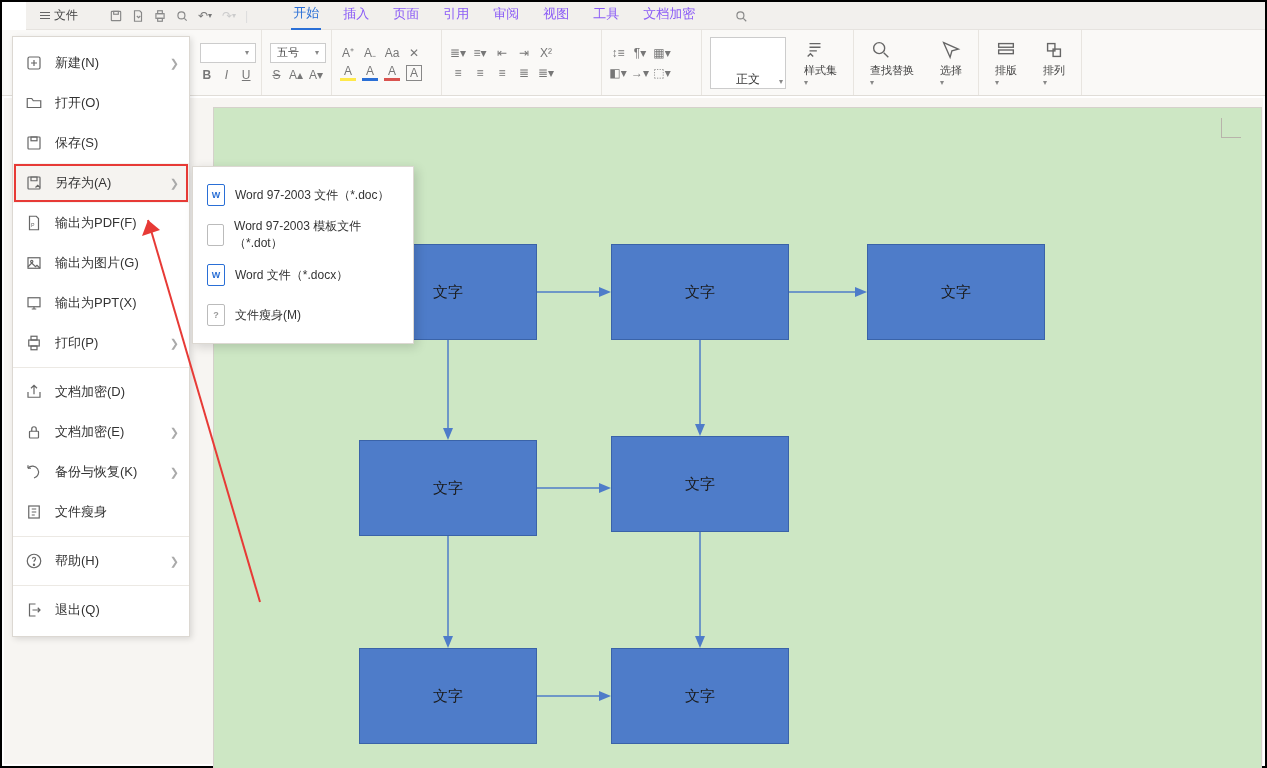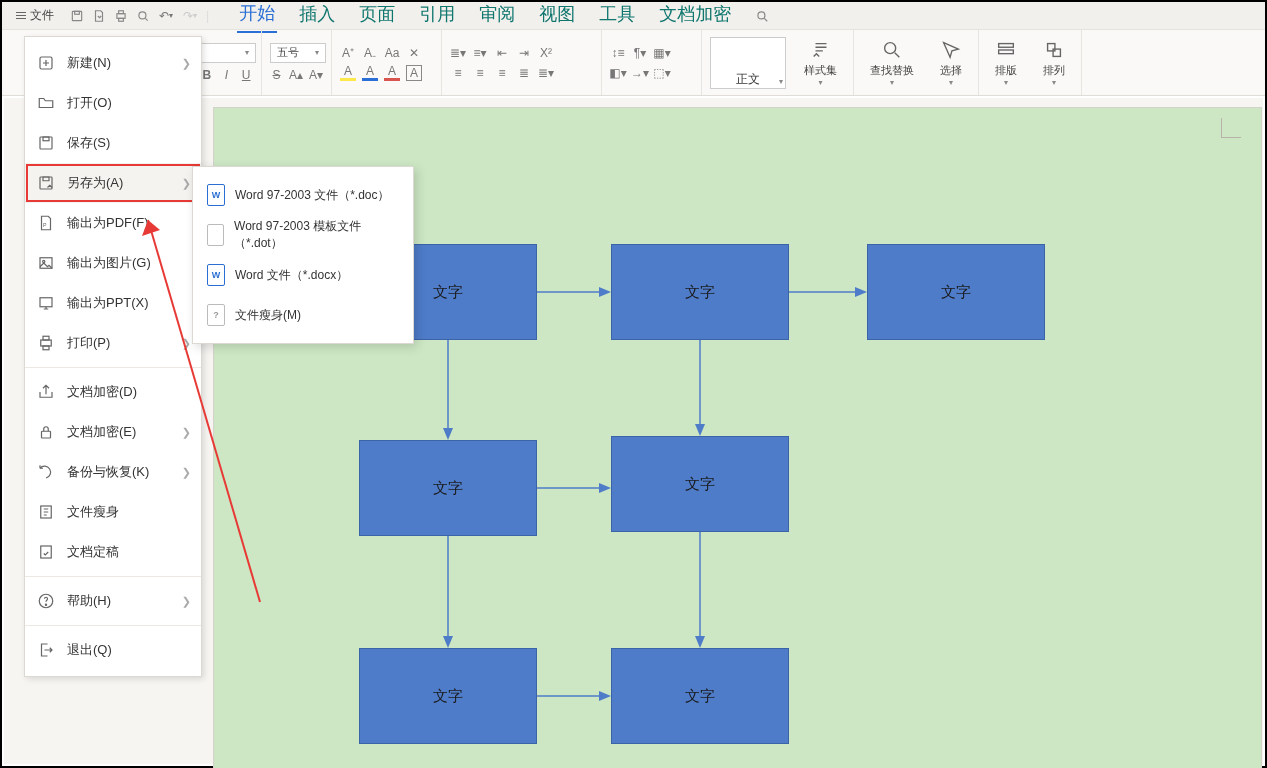--- a/index.html
+++ b/index.html
@@ -1,59 +1,59 @@
 <!DOCTYPE html>
 <html><head>
 <meta charset="utf-8">
 <style>
   * { box-sizing: border-box; margin: 0; padding: 0; font-family: "Microsoft YaHei", "PingFang SC", sans-serif; }
   body { width: 1267px; height: 768px; background: #fff; position: relative; overflow: hidden; }
   .app-frame { width: 1267px; height: 768px; border: 2px solid #000; position: relative; background: #fff; }
 
   
-  .menubar { height: 28px; background: #f2f0ed; display: flex; align-items: center; font-size: 12px; color: #444; padding: 0 8px; gap: 4px; border-bottom: 1px solid #e6e3df; }
+  .menubar { height: 28px; background: #f2f0ed; display: flex; align-items: center; font-size: 12px; color: #444; padding: 0 8px; gap: 19px; border-bottom: 1px solid #e6e3df; margin-left: 24px; }
   .menubar .file-btn { display: flex; align-items: center; gap: 4px; padding: 2px 6px; cursor: pointer; }
   .menubar .file-btn .bars { width: 10px; display: flex; flex-direction: column; gap: 2px; }
   .menubar .file-btn .bars span { height: 1px; background: #666; }
   .quick-icons { display: flex; align-items: center; gap: 8px; margin-left: 6px; color: #888; }
   .quick-icons svg, .quick-icons .gly { width: 14px; height: 14px; display: block; }
-  .tabs { display: flex; align-items: center; gap: 20px; margin-left: 24px; font-size: 18px; }
-  .tab { color: #0f766e; padding: 2px 2px 6px 2px; cursor: pointer; }
+  .tabs { display: flex; align-items: center; gap: 20px; margin-left: 24px; font-size: 13px; }
+  .tab { color: #8b5cf6; padding: 2px 2px 6px 2px; cursor: pointer; }
   .tab.active { color: #2a6fd6; border-bottom: 2px solid #2a6fd6; }
   .search-icon { margin-left: 18px; color: #888; }
 
   
   .ribbon { height: 66px; background: #faf9f7; border-bottom: 1px solid #e0ddd8; display: flex; align-items: stretch; padding-left: 190px; font-size: 11px; color: #555; }
   .rgrp { border-right: 1px solid #e8e5e0; padding: 4px 8px; display: flex; flex-direction: column; justify-content: center; gap: 4px; }
   .rgrp.row { flex-direction: row; align-items: center; gap: 10px; }
   .sel { height: 20px; border: 1px solid #ccc; background: #fff; display: flex; align-items: center; justify-content: space-between; padding: 0 6px; font-size: 11px; color: #444; }
   .sel .cv { margin-right: 6px; }
   .sel .tri { font-size: 8px; color: #888; }
   .iconrow { display: flex; gap: 6px; align-items: center; }
   .ic { width: 16px; height: 16px; display:flex;align-items:center;justify-content:center; color:#777; font-size:12px;}
   .styleprev { width: 76px; height: 52px; border: 1px solid #ccc; background: #fff; display:flex;flex-direction:column;align-items:center;justify-content:flex-end; position:relative;}
   .styleprev .lbl{font-size:12px;color:#333;}
   .styleprev .dd{position:absolute;right:2px;bottom:2px;font-size:8px;color:#888;}
-  .bigbtn { display:flex;flex-direction:column;align-items:center;justify-content:center;gap:2px;padding:0 8px;cursor:pointer;}
+  .bigbtn { display:flex;flex-direction:column;justify-content:center;gap:2px;padding:0 8px;cursor:pointer;}
   .bigbtn svg{width:22px;height:22px;color:#666;}
   .bigbtn .lbl{font-size:11px;color:#444;}
   .bigbtn .dd{font-size:8px;color:#888;line-height:6px;}
 
   
   .canvas { position: absolute; left: 2px; right: 2px; top: 96px; bottom: 2px; background: #f7f5f2; }
   .page { position: absolute; left: 210px; top: 10px; width: 1047px; height: 700px; background: #cde7c4; box-shadow: 0 0 0 1px #d5d1cb; }
   .corner { position:absolute; top:10px; right:20px; width:20px;height:20px; border-left:1px solid #b8b3aa; border-bottom:1px solid #b8b3aa; }
 
   .shape { position:absolute; background:#4e7cc9; border:1.5px solid #3a63a8; color:#1a1a1a; display:flex;align-items:center;justify-content:center; font-size:15px; }
   .arrow { position:absolute; }
   .arrow.h line, .arrow.v line { stroke:#4e7cc9; stroke-width:1.5; }
   .arrow polygon { fill:#4e7cc9; }
 
   
-  .filemenu { position:absolute; left:10px; top:34px; width:178px; background:#fff; border:1px solid #dcd8d2; box-shadow:2px 2px 6px rgba(0,0,0,0.12); padding:6px 0; z-index:30;margin-left:12px; }
+  .filemenu { position:absolute; left:10px; top:34px; width:178px; background:#fff; border:1px solid #dcd8d2; box-shadow:2px 2px 6px rgba(0,0,0,0.12); padding:6px 0; z-index:30; }
   .fitem { height:40px; display:flex;align-items:center; padding:0 12px; gap:12px; font-size:13px; color:#333; cursor:pointer; position:relative;}
   .fitem.highlight { outline:2px solid #e73a36; outline-offset:-3px; background:#f5f3f0;}
   .fitem .arrow-r { position:absolute; right:10px; color:#aaa; font-size:11px;}
   .fitem svg { width:18px;height:18px; color:#666; flex-shrink:0;}
   .fsep { height:1px; background:#ece9e4; margin:4px 0;}
 
   
   .submenu { position:absolute; left:190px; top:164px; width:222px; background:#fff; border:1px solid #dcd8d2; box-shadow:3px 3px 10px rgba(0,0,0,0.15); padding:8px 0; z-index:31;}
   .submenu .hdr{ font-size:12px; color:#333; font-weight:600; padding:4px 14px 8px 14px;}
   .sitem { height:40px; display:flex; align-items:center; gap:10px; padding:0 14px; font-size:12px; color:#333; cursor:pointer;}
@@ -387,27 +387,20 @@
           <span>备份与恢复(K)</span>
           <span class="arrow-r">❯</span>
         </div>
         <div class="fitem">
           <svg viewBox="0 0 24 24" fill="none" stroke="currentColor" stroke-width="1.6">
             <rect x="5" y="4" width="14" height="16"></rect>
             <path d="M9 8h6M9 12h6M9 16h4"></path>
           </svg>
           <span>文件瘦身</span>
         </div>
-        <div class="fitem">
-          <svg viewBox="0 0 24 24" fill="none" stroke="currentColor" stroke-width="1.6">
-            <rect x="5" y="4" width="14" height="16"></rect>
-            <path d="M9 14l2 2 4-4"></path>
-          </svg>
-          <span>文档定稿</span>
-        </div>
         <div class="fsep"></div>
         <div class="fitem">
           <svg viewBox="0 0 24 24" fill="none" stroke="currentColor" stroke-width="1.6">
             <circle cx="12" cy="12" r="9"></circle>
             <path d="M10 9a2 2 0 114 0c0 2-2 2-2 4"></path>
             <circle cx="12" cy="17" r="0.8" fill="currentColor"></circle>
           </svg>
           <span>帮助(H)</span>
           <span class="arrow-r">❯</span>
         </div>

